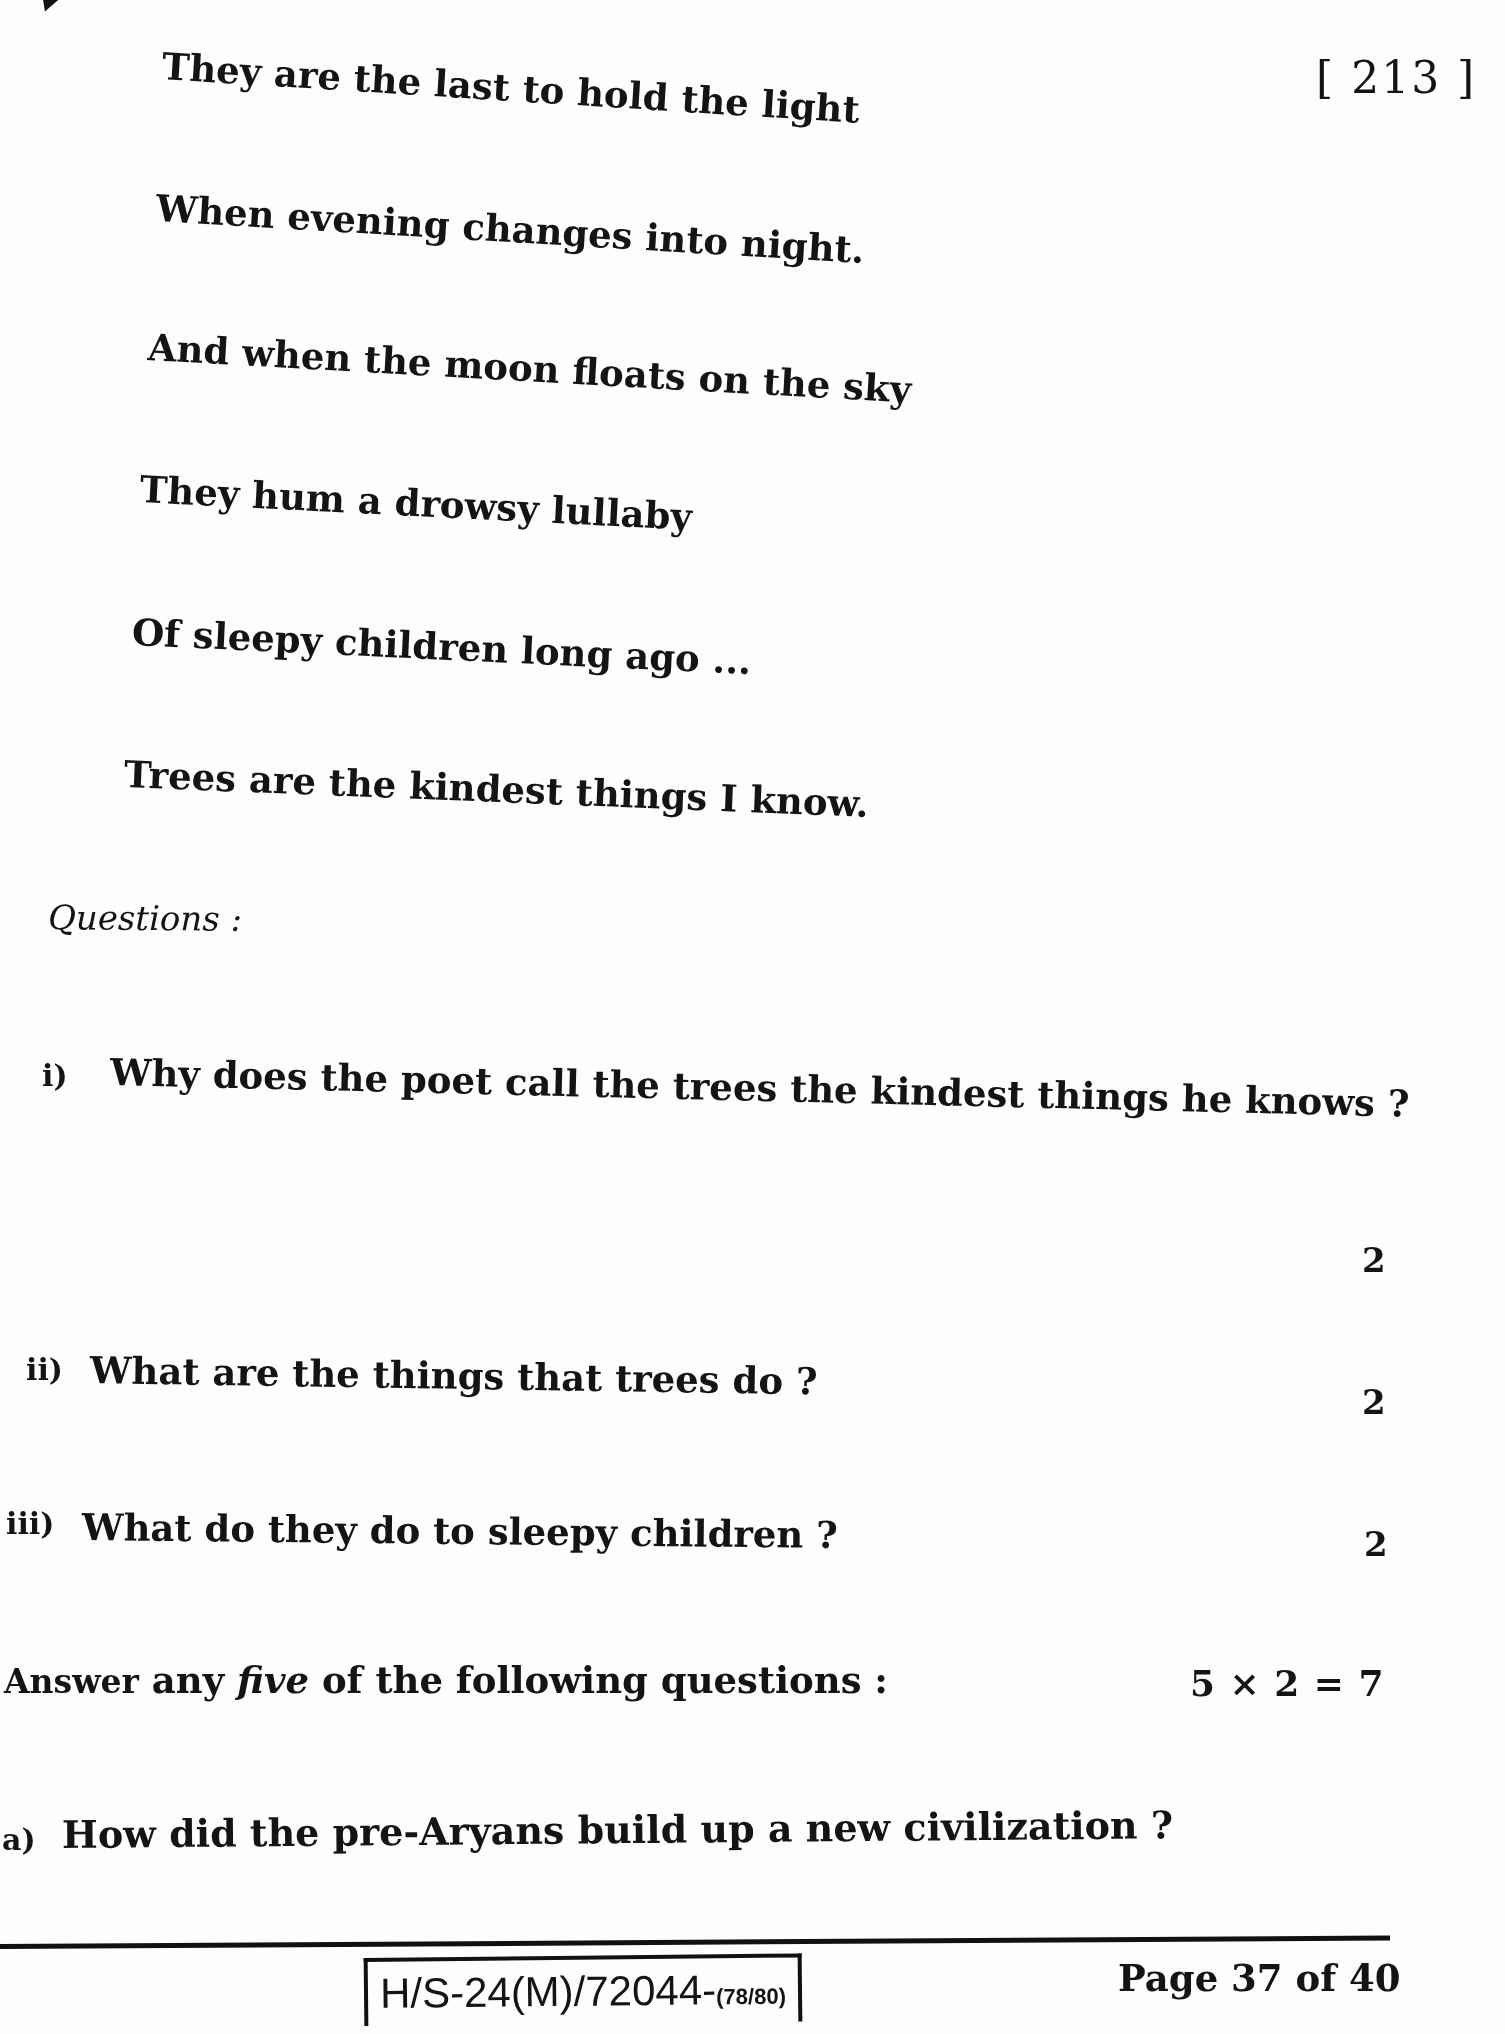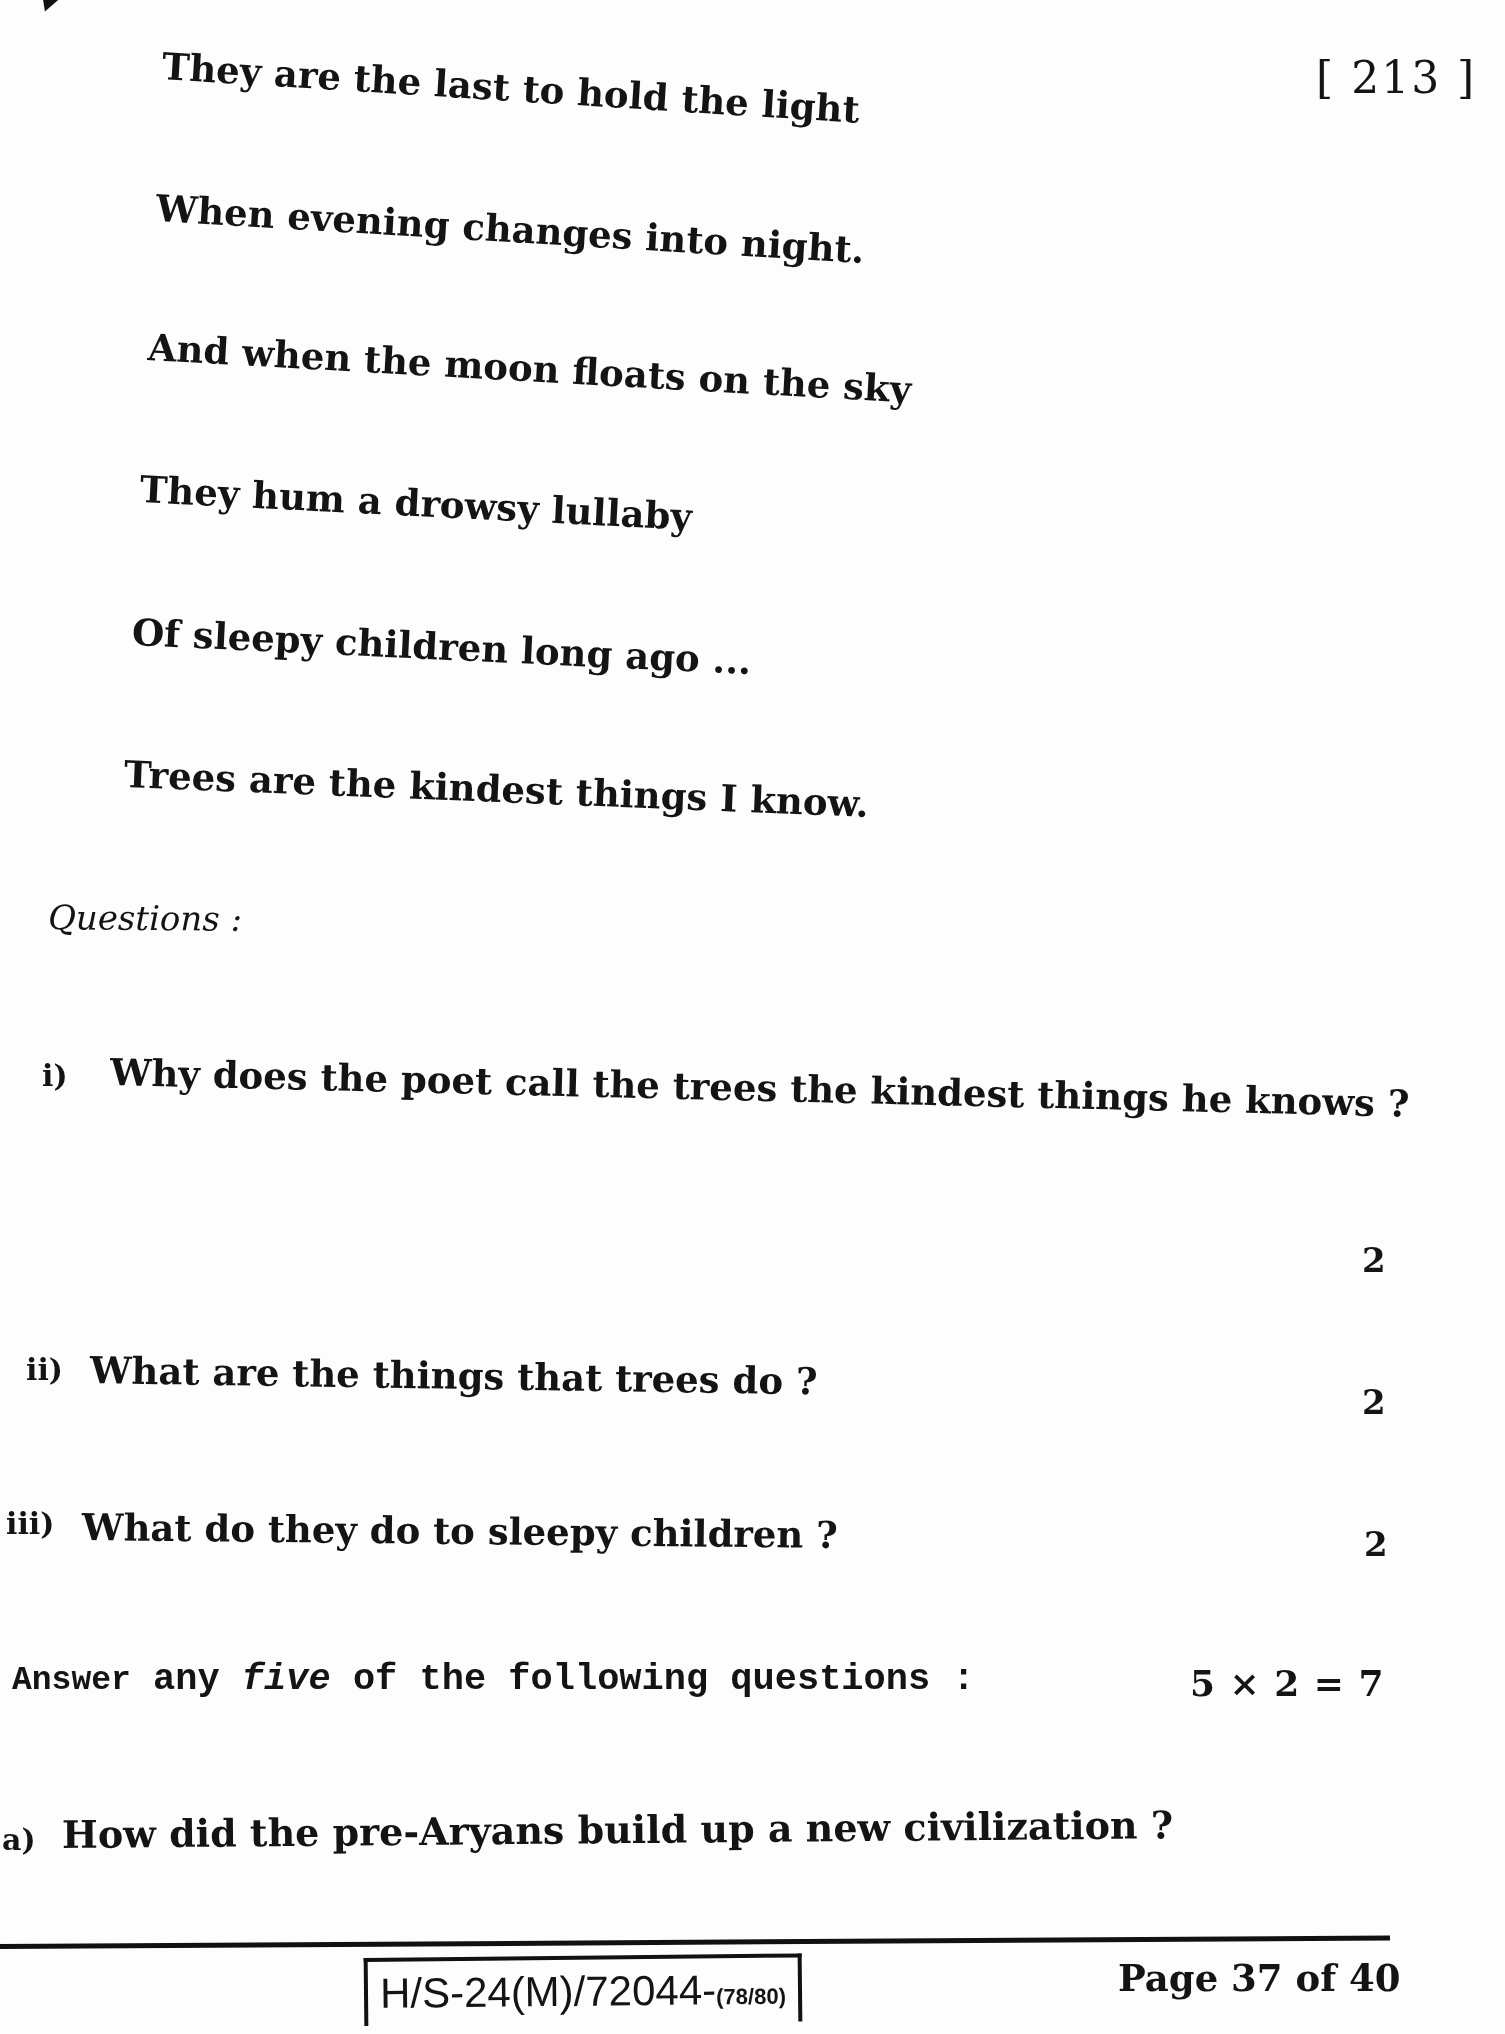--- a/index.html
+++ b/index.html
@@ -84,25 +84,24 @@
     .q2-num  { left: 26px;  top: 1352px; }
     .q2-text { left: 90px;  top: 1348px; transform: rotate(0.9deg); }
     .q2-marks { left: 1362px; top: 1382px; }
 
     .q3-num  { left: 6px;  top: 1506px; }
     .q3-text { left: 82px;  top: 1505px; transform: rotate(0.6deg); }
     .q3-marks { left: 1364px; top: 1524px; }
 
     .instruction {
       position: absolute;
-      left: 12px; top: 1658px;
-      font-size: 37px;
-      font-weight: bold;
-      white-space: nowrap;
-      font-family: Liberation Mono, monospace;
+      left: 4px; top: 1658px;
+      font-size: 37px;
+      font-weight: bold;
+      white-space: nowrap;
     }
     .instruction .first-word {
       font-size: 33px;
     }
     .instruction em {
       font-style: italic;
       font-weight: bold;
     }
     .instruction-marks {
       position: absolute;

